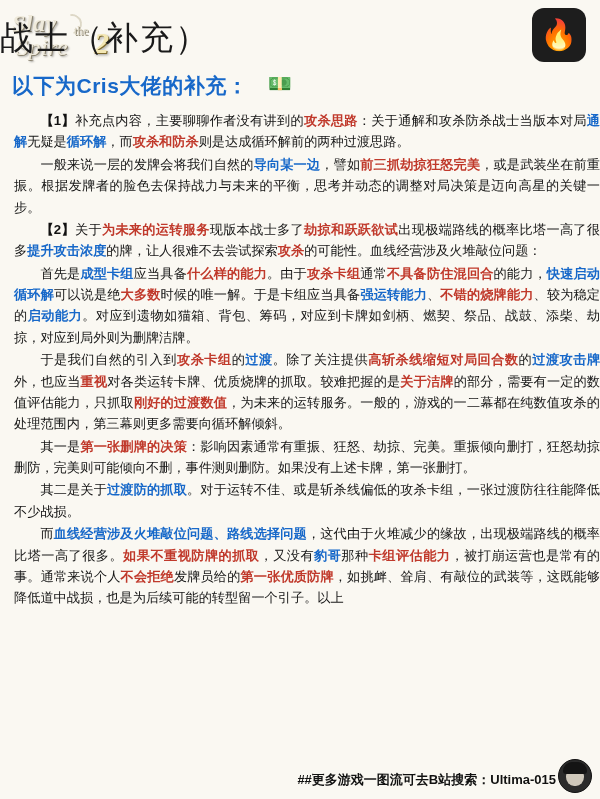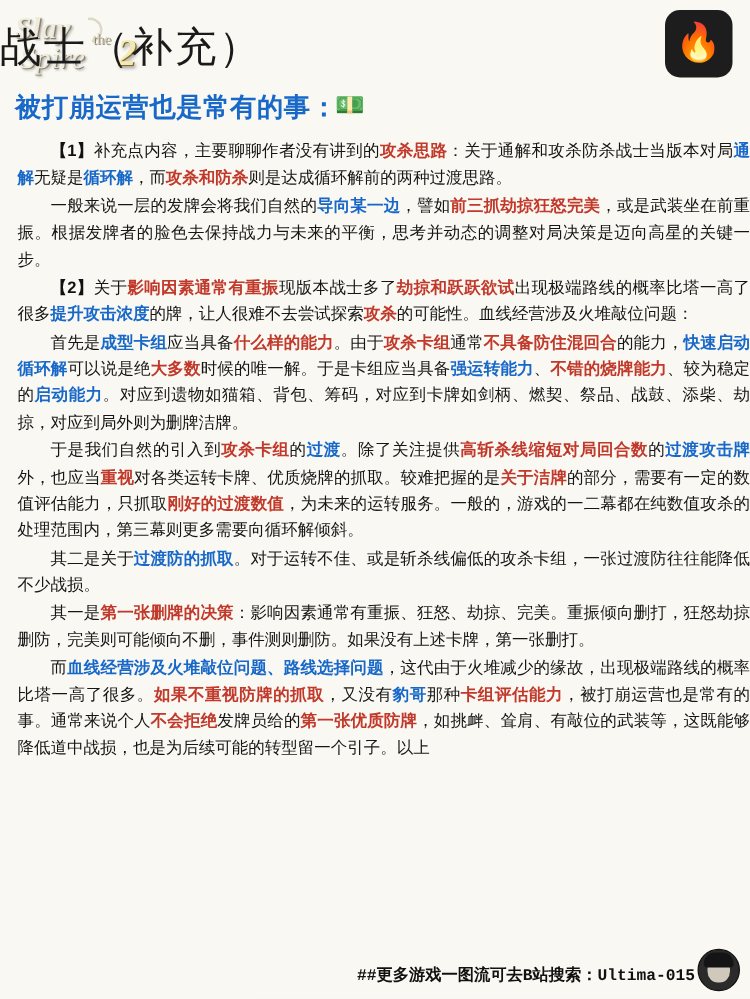--- a/index.html
+++ b/index.html
@@ -160,21 +160,20 @@
   .r { color: #c0392b; font-weight: bold; }
   .b { color: #1768c9; font-weight: bold; }
   .k { color: #111; font-weight: bold; }
   
   .footer {
     position: absolute;
     left: 0;
     right: 0;
     bottom: 4px;
     height: 34px;
-    font-family: Liberation Mono, monospace;
   }
   .footer-text {
     position: absolute;
     right: 44px;
     bottom: 6px;
     font-size: 13px;
     font-weight: bold;
     color: #111;
     white-space: nowrap;
   }
@@ -219,32 +218,32 @@
       <span class="swirl"></span>
       <span class="the">the</span>
       <span class="spire">Spire</span>
       <span class="two">2</span>
     </div>
     <div class="title">战士（补充）</div>
     <div class="flame">🔥</div>
   </div>
 
   <div class="subtitle-row">
-    <div class="subtitle">被打崩运营也是常有的事：</div>
+    <div class="subtitle">以下为Cris大佬的补充：</div>
     <div class="money">💵</div>
   </div>
 
   <div class="content" id="body-container">
       <div class="para"><span class="k">【1】</span><span>补充点内容，主要聊聊作者没有讲到的</span><span class="r">攻杀思路</span><span>：关于通解和攻杀防杀战士当版本对局</span><span class="b">通解</span><span>无疑是</span><span class="b">循环解</span><span>，而</span><span class="r">攻杀和防杀</span><span>则是达成循环解前的两种过渡思路。</span></div>
       <div class="para"><span>一般来说一层的发牌会将我们自然的</span><span class="b">导向某一边</span><span>，譬如</span><span class="r">前三抓劫掠狂怒完美</span><span>，或是武装坐在前重振。根据发牌者的脸色去保持战力与未来的平衡，思考并动态的调整对局决策是迈向高星的关键一步。</span></div>
-      <div class="para"><span class="k">【2】</span><span>关于</span><span class="r">影响因素通常有重振</span><span>现版本战士多了</span><span class="r">劫掠和跃跃欲试</span><span>出现极端路线的概率比塔一高了很多</span><span class="b">提升攻击浓度</span><span>的牌，让人很难不去尝试探索</span><span class="r">攻杀</span><span>的可能性。血线经营涉及火堆敲位问题：</span></div>
+      <div class="para"><span class="k">【2】</span><span>关于</span><span class="r">为未来的运转服务</span><span>现版本战士多了</span><span class="r">劫掠和跃跃欲试</span><span>出现极端路线的概率比塔一高了很多</span><span class="b">提升攻击浓度</span><span>的牌，让人很难不去尝试探索</span><span class="r">攻杀</span><span>的可能性。血线经营涉及火堆敲位问题：</span></div>
       <div class="para"><span>首先是</span><span class="b">成型卡组</span><span>应当具备</span><span class="r">什么样的能力</span><span>。由于</span><span class="r">攻杀卡组</span><span>通常</span><span class="r">不具备防住混回合</span><span>的能力，</span><span class="b">快速启动循环解</span><span>可以说是绝</span><span class="r">大多数</span><span>时候的唯一解。于是卡组应当具备</span><span class="b">强运转能力</span><span>、</span><span class="r">不错的烧牌能力</span><span>、较为稳定的</span><span class="b">启动能力</span><span>。对应到遗物如猫箱、背包、筹码，对应到卡牌如剑柄、燃契、祭品、战鼓、添柴、劫掠，对应到局外则为删牌洁牌。</span></div>
       <div class="para"><span>于是我们自然的引入到</span><span class="r">攻杀卡组</span><span>的</span><span class="b">过渡</span><span>。除了关注提供</span><span class="r">高斩杀线缩短对局回合数</span><span>的</span><span class="b">过渡攻击牌</span><span>外，也应当</span><span class="r">重视</span><span>对各类运转卡牌、优质烧牌的抓取。较难把握的是</span><span class="r">关于洁牌</span><span>的部分，需要有一定的数值评估能力，只抓取</span><span class="r">刚好的过渡数值</span><span>，为未来的运转服务。一般的，游戏的一二幕都在纯数值攻杀的处理范围内，第三幕则更多需要向循环解倾斜。</span></div>
+      <div class="para"><span>其一是</span><span class="r">第一张删牌的决策</span><span>：影响因素通常有重振、狂怒、劫掠、完美。重振倾向删打，狂怒劫掠删防，完美则可能倾向不删，事件测则删防。如果没有上述卡牌，第一张删打。</span></div>
       <div class="para"><span>其二是关于</span><span class="b">过渡防的抓取</span><span>。对于运转不佳、或是斩杀线偏低的攻杀卡组，一张过渡防往往能降低不少战损。</span></div>
-      <div class="para"><span>其一是</span><span class="r">第一张删牌的决策</span><span>：影响因素通常有重振、狂怒、劫掠、完美。重振倾向删打，狂怒劫掠删防，完美则可能倾向不删，事件测则删防。如果没有上述卡牌，第一张删打。</span></div>
       <div class="para"><span>而</span><span class="b">血线经营涉及火堆敲位问题、路线选择问题</span><span>，这代由于火堆减少的缘故，出现极端路线的概率比塔一高了很多。</span><span class="r">如果不重视防牌的抓取</span><span>，又没有</span><span class="b">豹哥</span><span>那种</span><span class="r">卡组评估能力</span><span>，被打崩运营也是常有的事。通常来说个人</span><span class="r">不会拒绝</span><span>发牌员给的</span><span class="r">第一张优质防牌</span><span>，如挑衅、耸肩、有敲位的武装等，这既能够降低道中战损，也是为后续可能的转型留一个引子。以上</span></div>
     </div>
 
   <div class="footer">
     <div class="footer-text">##更多游戏一图流可去B站搜索：Ultima-015</div>
     <div class="avatar">
       <div class="face"></div>
       <div class="hair"></div>
     </div>
   </div>

